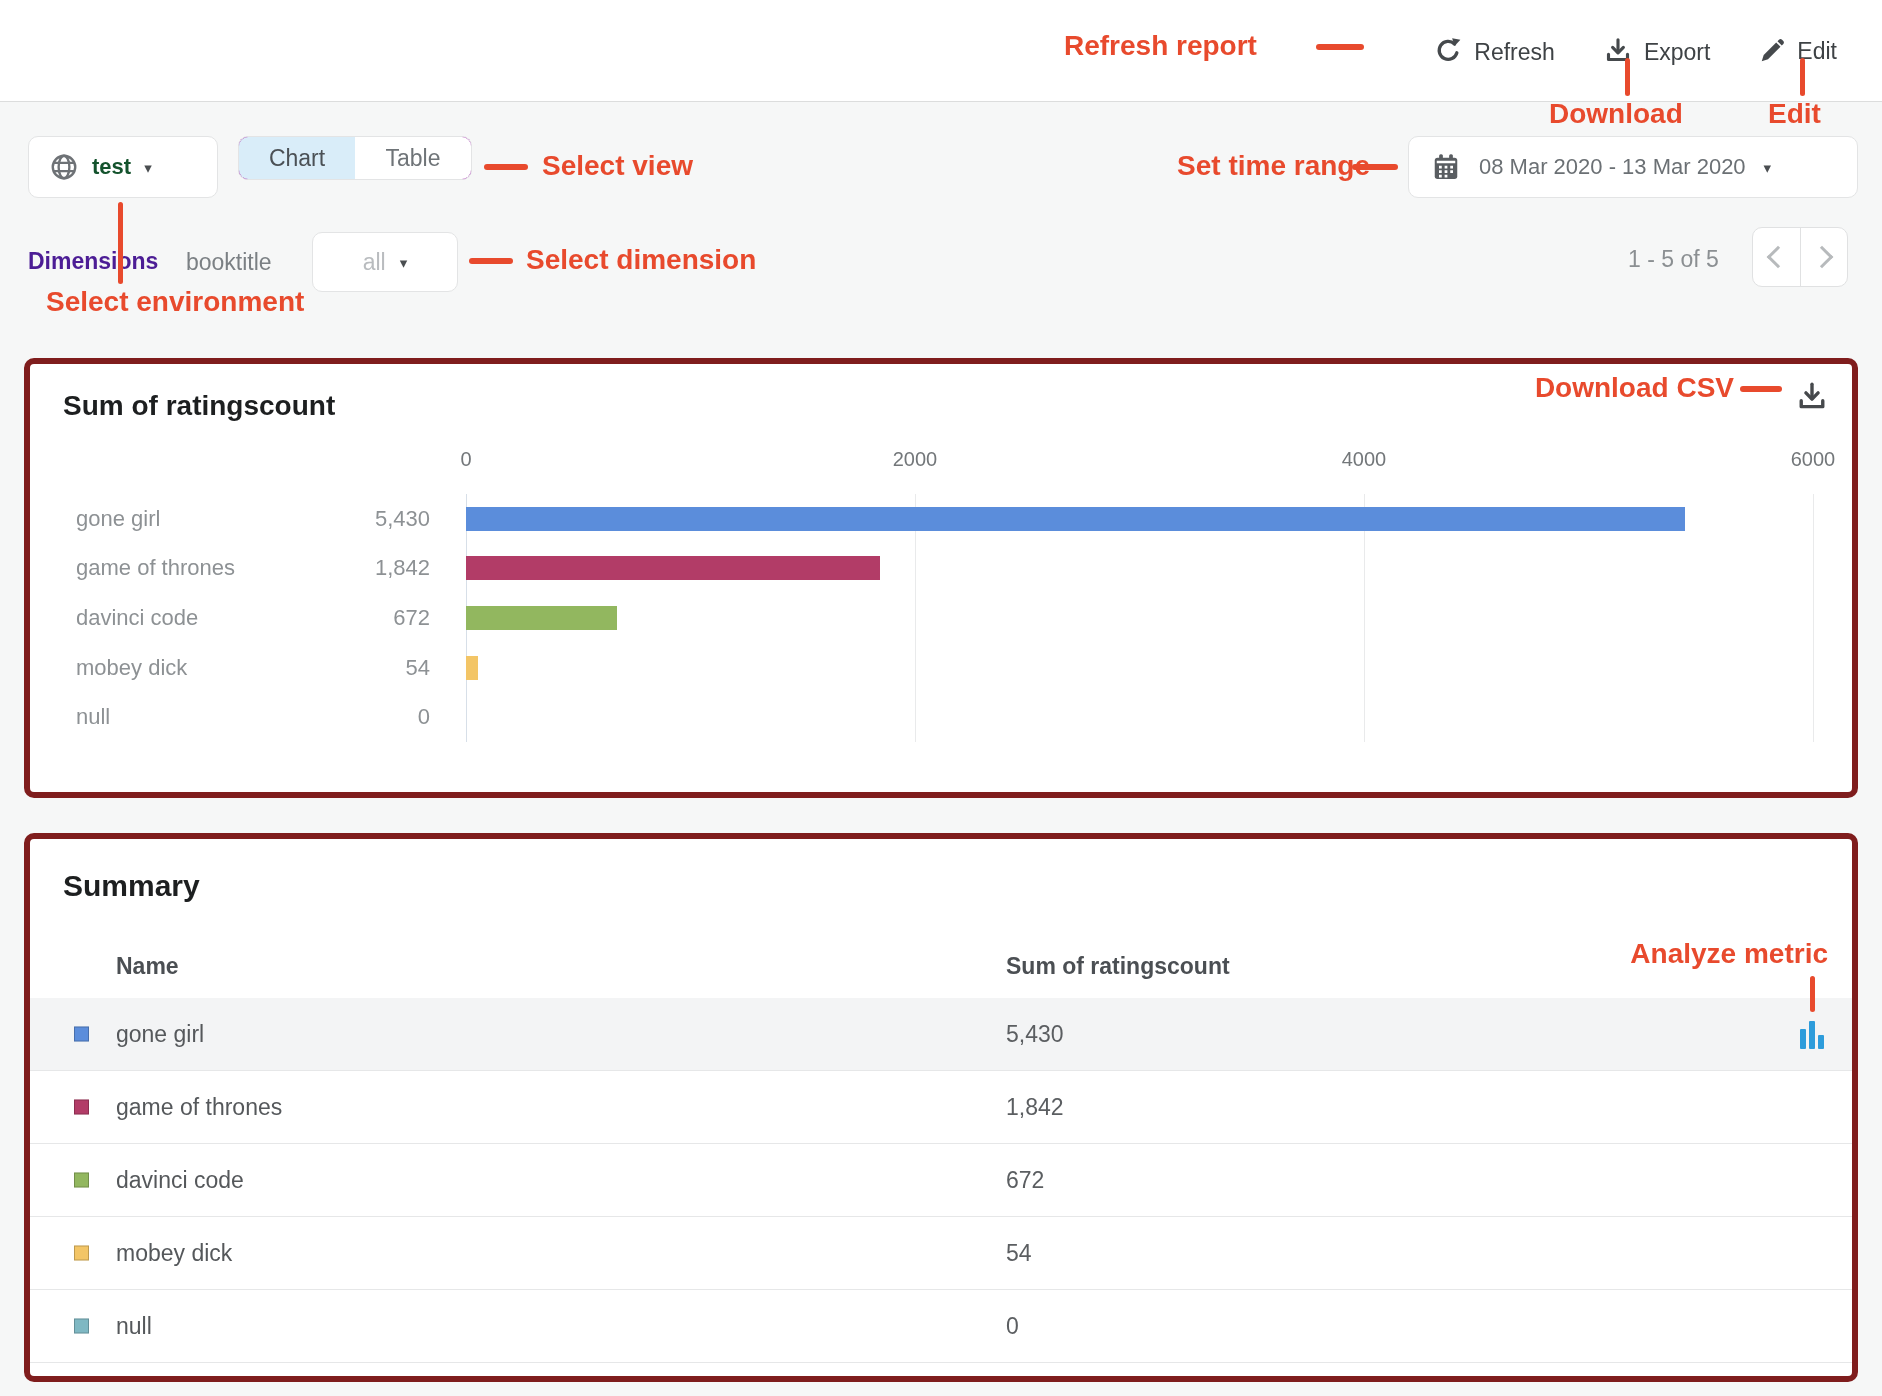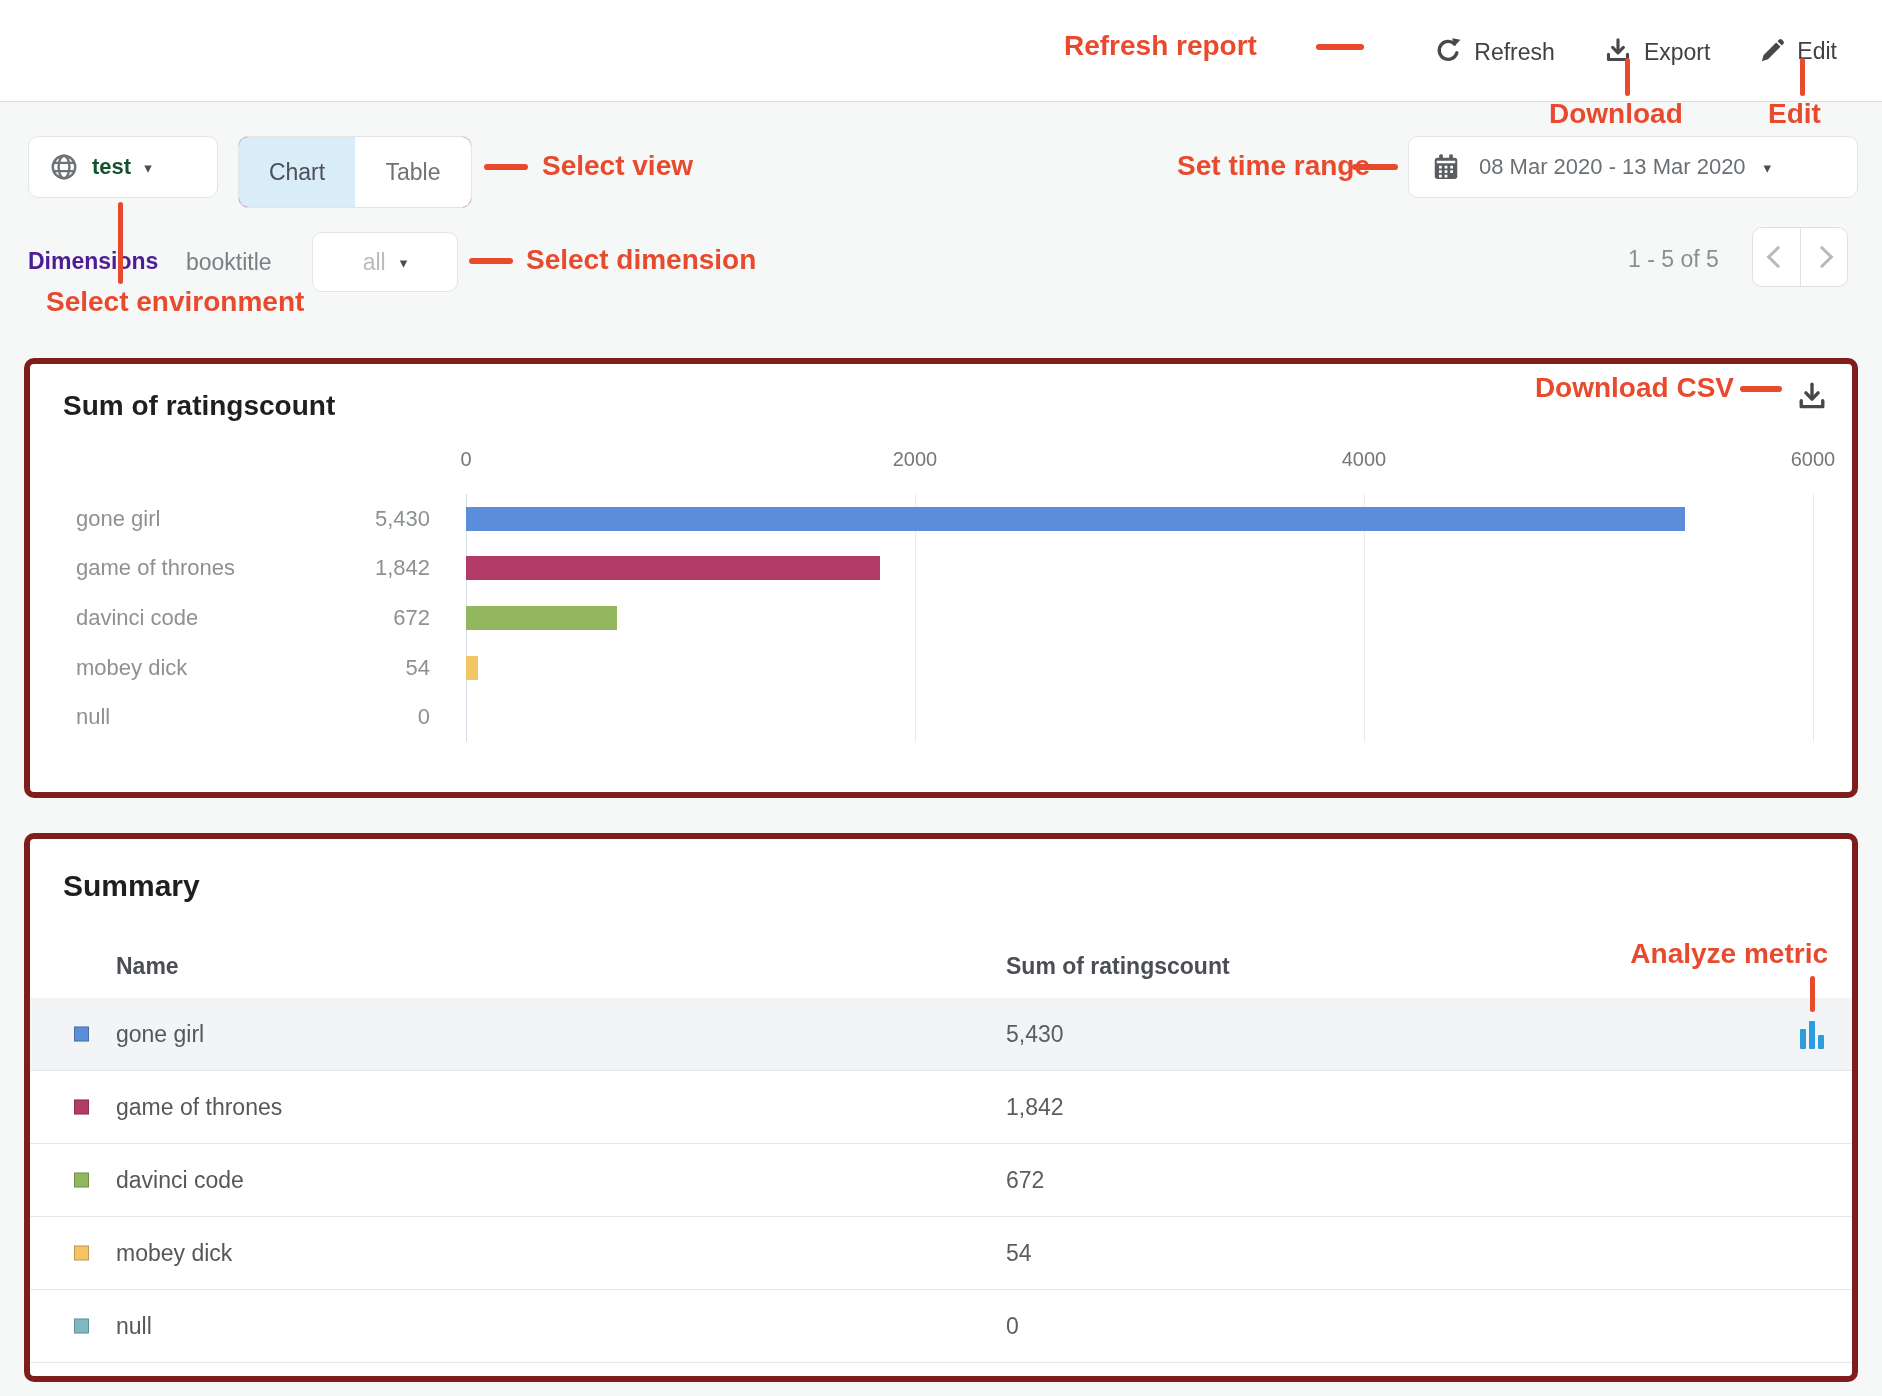--- a/index.html
+++ b/index.html
@@ -17,21 +17,21 @@
   
   .annotation{position:absolute;color:#e84a2d;font-weight:bold;font-size:28px;white-space:nowrap;z-index:30;}
   .a-dash{position:absolute;background:#e84a2d;height:6px;border-radius:3px;z-index:30;}
   .a-vline{position:absolute;background:#e84a2d;width:5px;border-radius:2.5px;z-index:30;}
 
   
   .select-box{position:absolute;background:#fff;border:1px solid #e3e4e5;border-radius:10px;display:flex;align-items:center;box-sizing:border-box;}
   .env-box{left:28px;top:136px;width:190px;height:62px;padding:0 20px;gap:13px;cursor:pointer;}
   .env-label{font-size:22px;color:#14532d;font-weight:bold;}
   .caret{font-size:15px;color:#4a4e51;line-height:1;}
-  .toggle{position:absolute;left:238px;top:136px;width:234px;height:72px;border:1px solid #e3e4e5;border-radius:10px;background:#a21caf;display:flex;overflow:hidden;box-sizing:border-box;}
+  .toggle{position:absolute;left:238px;top:136px;width:234px;height:44px;border:1px solid #e3e4e5;border-radius:10px;background:#a21caf;display:flex;overflow:hidden;box-sizing:border-box;}
   .seg{width:50%;height:100%;display:flex;align-items:center;justify-content:center;font-size:23px;cursor:pointer;}
   .seg.active{background:#d9edf9;color:#4b5156;}
   .seg.inactive{background:#fff;color:#6f7478;}
   .date-box{left:1408px;top:136px;width:450px;height:62px;padding:0 22px;gap:18px;cursor:pointer;}
   .date-label{font-size:22px;color:#6b7074;}
 
   
   .dims-label{position:absolute;left:28px;top:248px;font-size:23px;font-weight:bold;color:#4c1d95;}
   .dim-name{position:absolute;left:186px;top:249px;font-size:23px;color:#7b8084;}
   .all-box{left:312px;top:232px;width:146px;height:60px;justify-content:center;gap:14px;cursor:pointer;}

